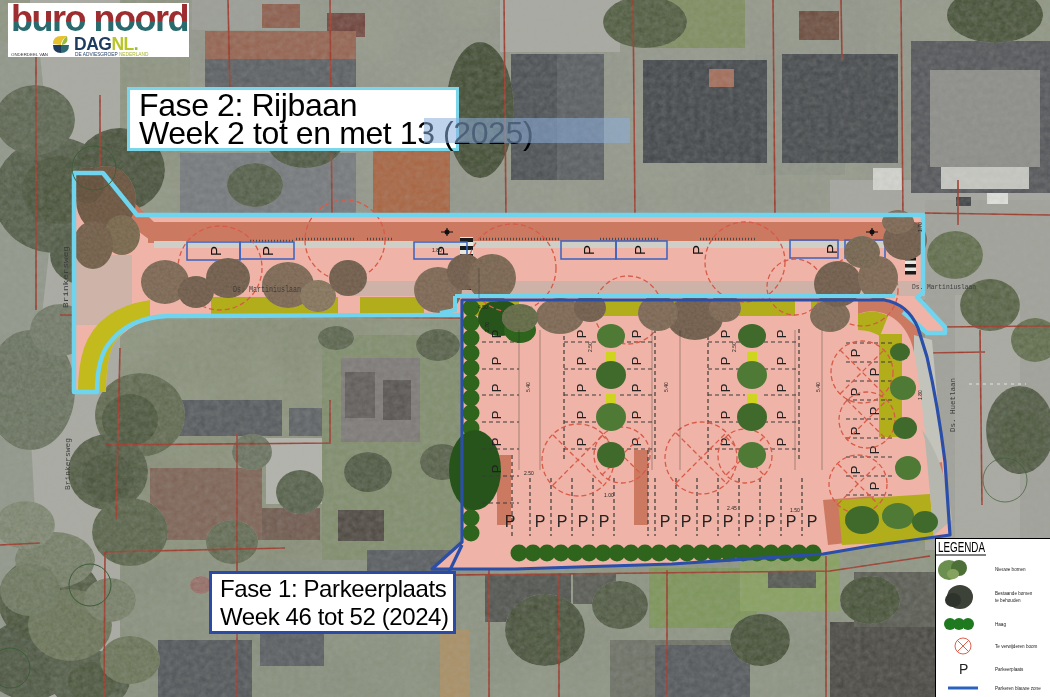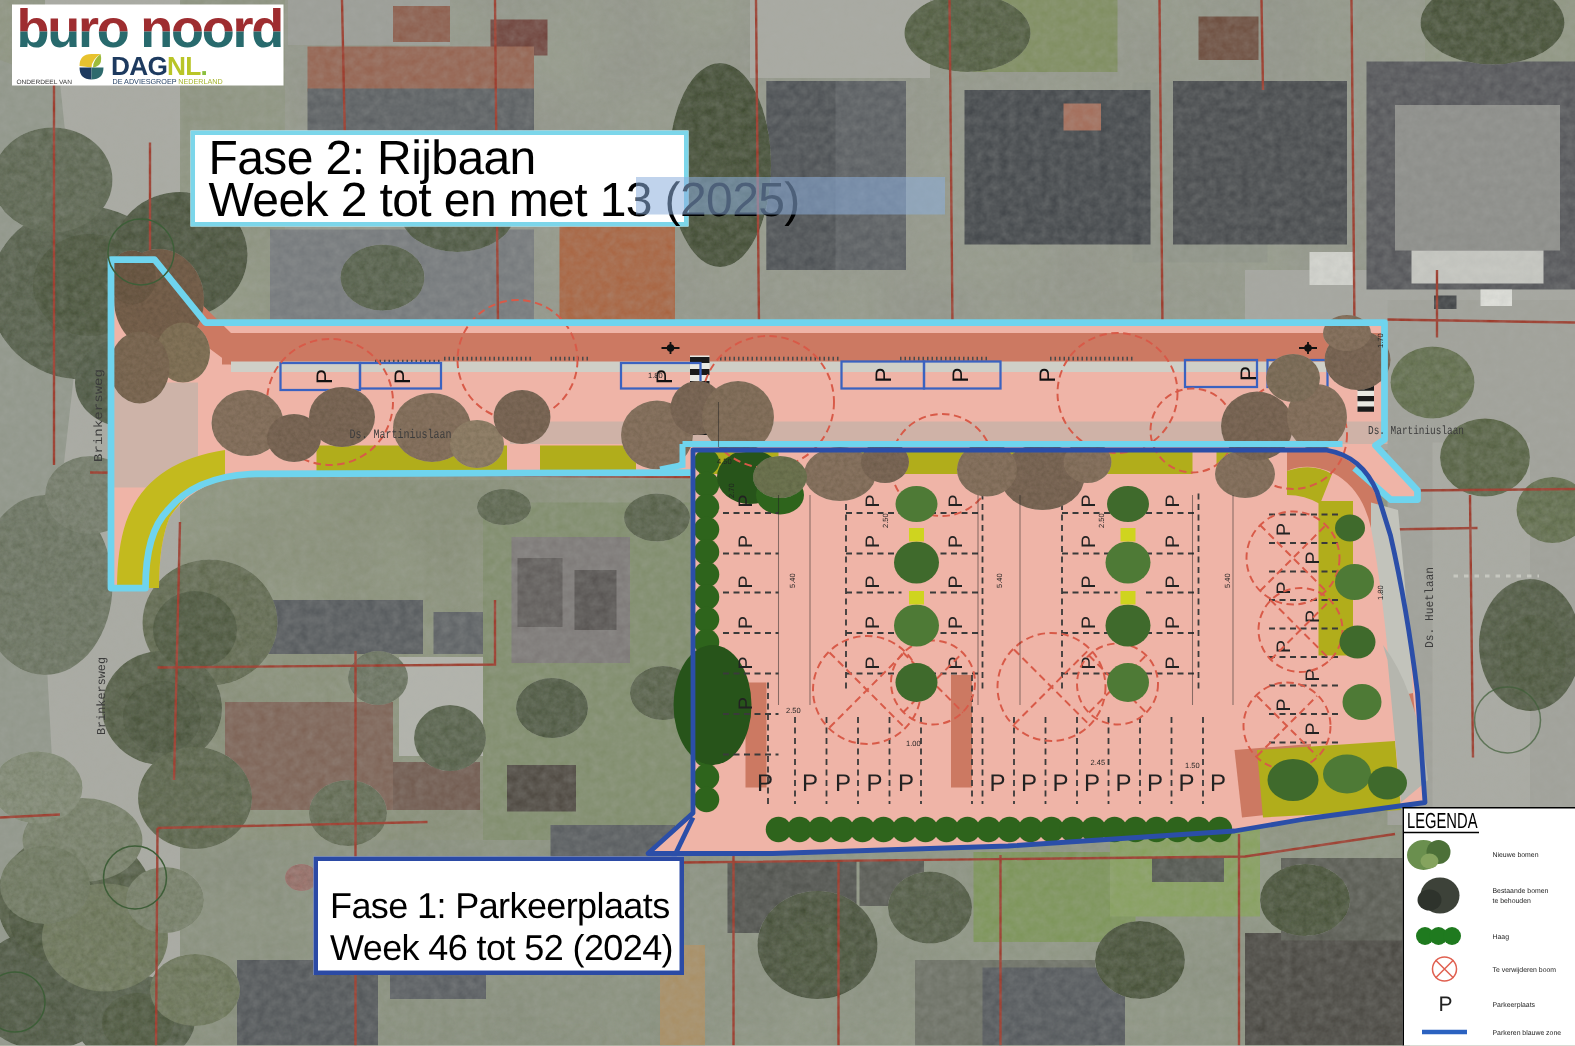--- a/index.html
+++ b/index.html
@@ -538,21 +538,21 @@
   <circle cx="94" cy="168" r="22"></circle>
   <circle cx="90" cy="585" r="21"></circle>
   <circle cx="10" cy="668" r="20"></circle>
 
   <circle cx="1005" cy="480" r="22" opacity="0.7"></circle>
 </g>
 </svg>
 
 <div style="position:absolute;left:127px;top:87px;width:317px;height:57px;background:#fff;border:3px solid #7cd6ea;font-size:32px;line-height:28px;color:#000;padding-left:9px;padding-top:1px;letter-spacing:-0.4px;white-space:nowrap;">Fase 2: Rijbaan<br>Week 2 tot en met 13 (2025)</div>
 
-<div style="position:absolute;left:209px;top:571px;width:233px;height:56px;background:#fff;border:3px solid #2b4aa5;font-size:24px;line-height:28px;color:#000;padding-left:8px;padding-top:17px;letter-spacing:-0.4px;white-space:nowrap;">Fase 1: Parkeerplaats<br>Week 46 tot 52 (2024)</div>
+<div style="position:absolute;left:209px;top:571px;width:233px;height:56px;background:#fff;border:3px solid #2b4aa5;font-size:24px;line-height:28px;color:#000;padding-left:8px;padding-top:1px;letter-spacing:-0.4px;white-space:nowrap;">Fase 1: Parkeerplaats<br>Week 46 tot 52 (2024)</div>
 
 <div style="position:absolute;left:424px;top:118px;width:206px;height:25px;background:rgba(140,175,220,0.55);"></div>
 
 <div style="position:absolute;left:8px;top:3px;width:181px;height:54px;background:#fff;"></div>
 <svg width="1050" height="697" viewBox="0 0 1050 697" style="position:absolute;top:0;left:0;">
   <defs>
     <clipPath id="cuptop">
           <rect x="0" y="0" width="200" height="21"></rect>
         </clipPath>
     <clipPath id="cupbot">

